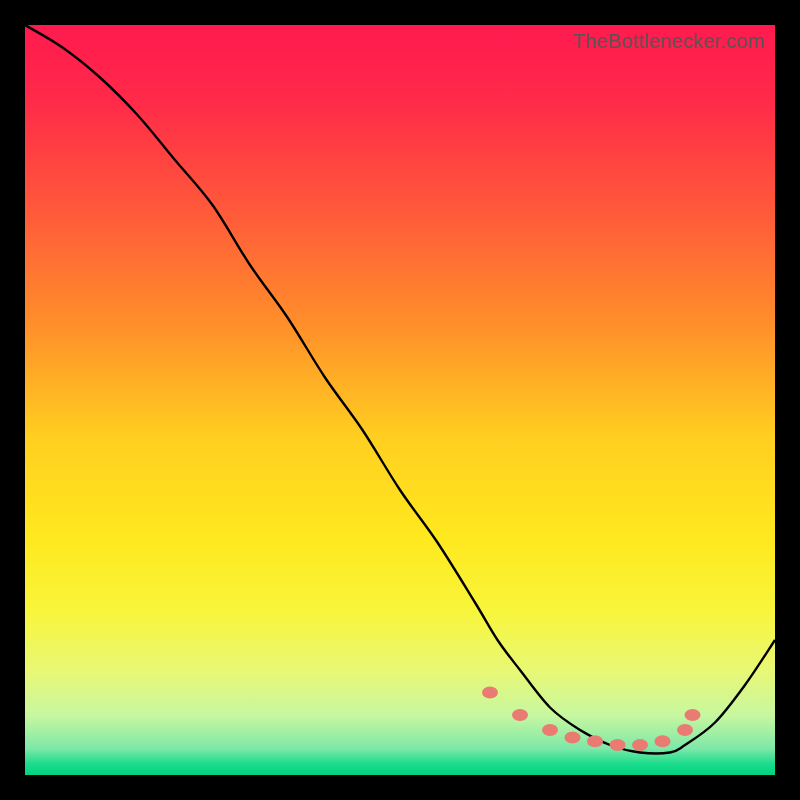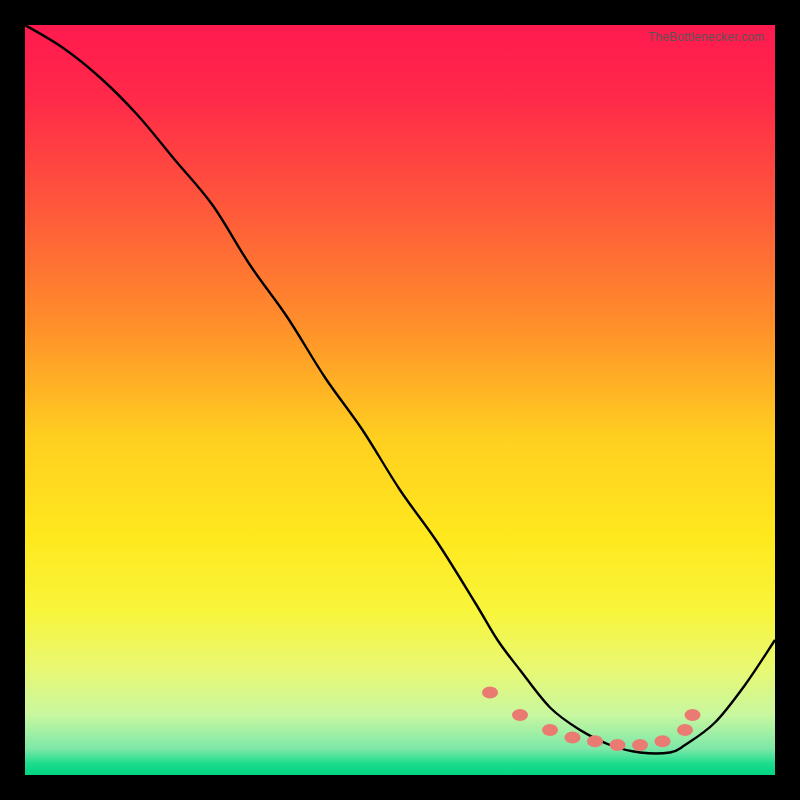--- a/index.html
+++ b/index.html
@@ -32,21 +32,21 @@
     left: 0;
     top: 0;
     width: 750px;
     height: 750px;
   }
   .watermark {
     position: absolute;
     top: 5px;
     right: 10px;
     color: #555;
-    font-size: 12px;
+    font-size: 20px;
     letter-spacing: 0.2px;
     font-weight: 500;
   }
   svg.curve {
     left: 0;
     position: absolute;
     top: 0;
     height: 750px;
     width: 750px;
   }

